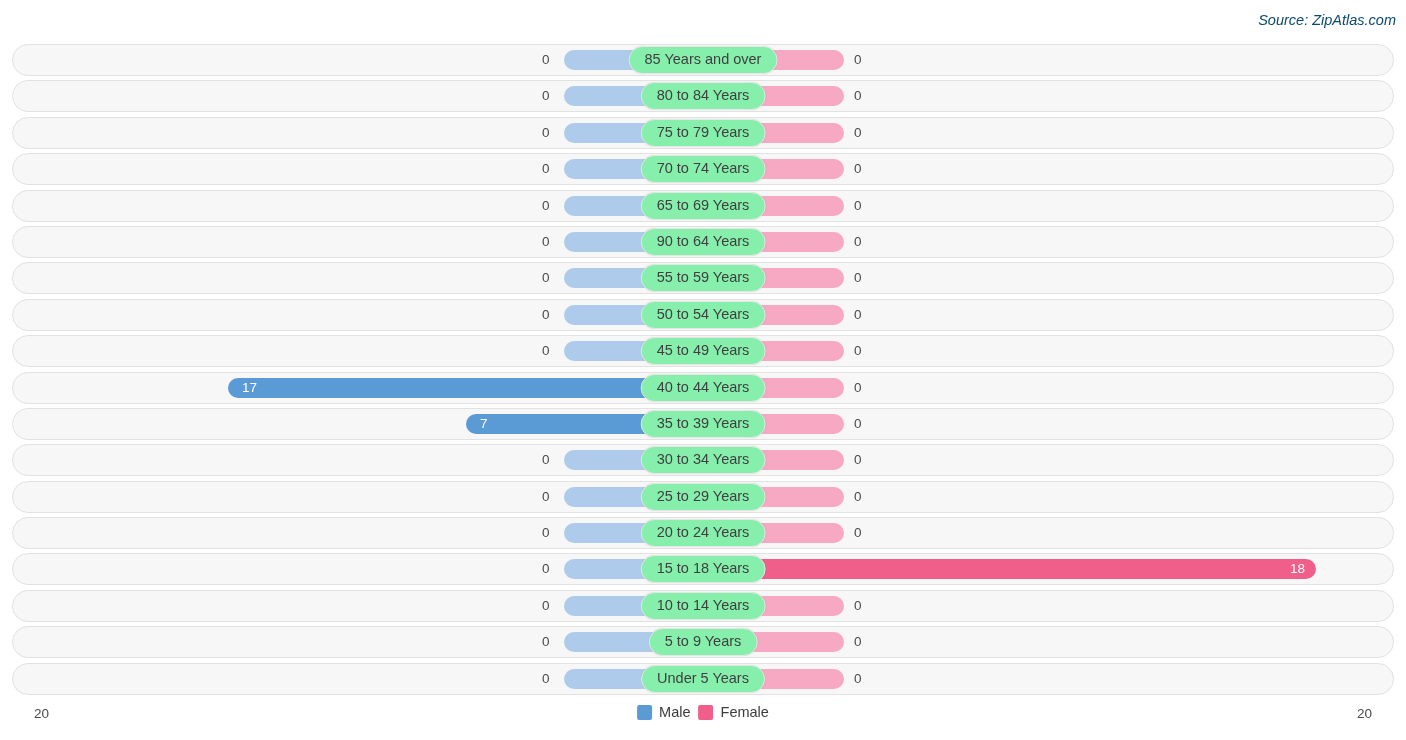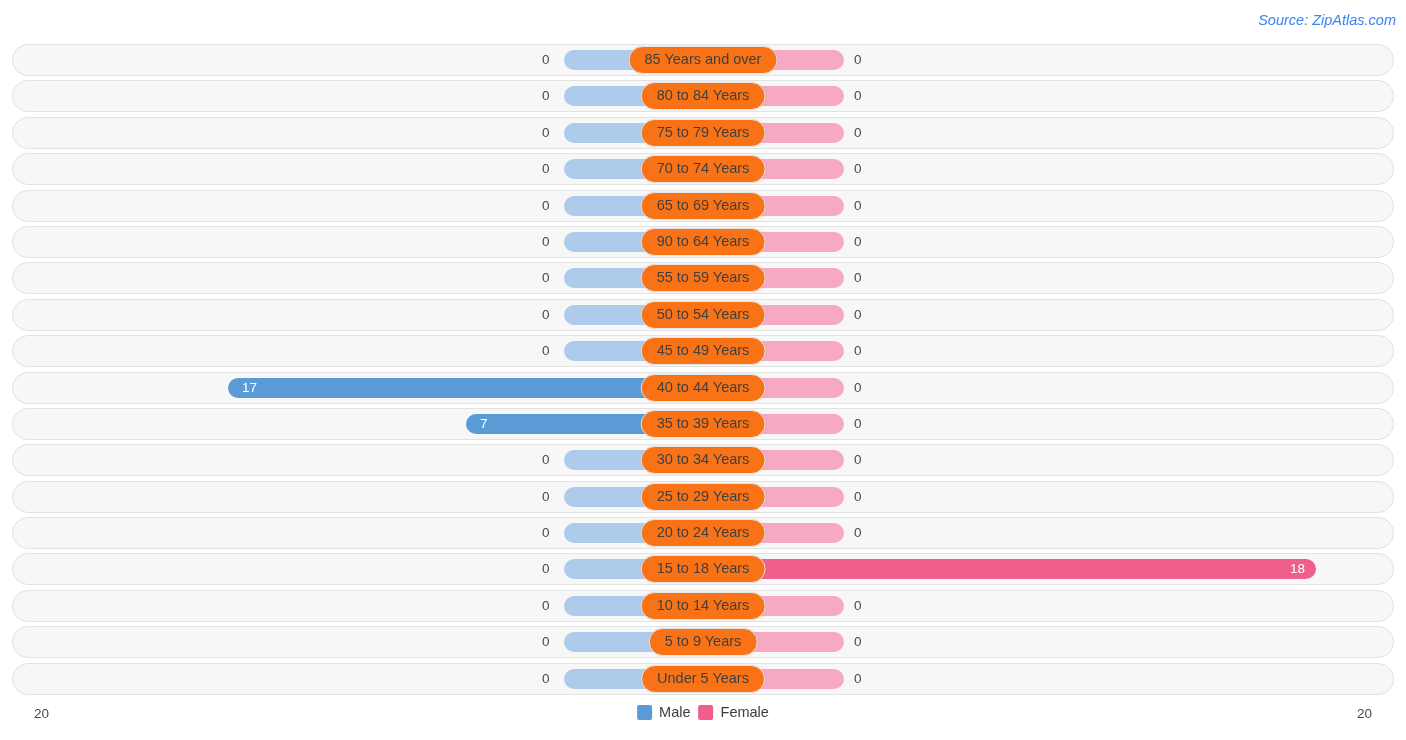--- a/index.html
+++ b/index.html
@@ -35,21 +35,21 @@
     color: #3c3c3c;
     letter-spacing: .1px;
     white-space: nowrap;
   }
   .source-note {
     position: absolute;
     right: 10px;
     top: 12px;
     font-size: 14.5px;
     font-style: italic;
-    color: #3b82f6;
+    color: #0c4a6e;
     white-space: nowrap;
   }
 
   
   .chart-area {
     position: relative;
     margin: 0 12px;
     width: 1382px;
   }
 
@@ -105,21 +105,21 @@
     color: #ffffff;
     font-size: 13.5px;
   }
 
   
   .pill {
     position: absolute;
     top: 50%;
     left: 50%;
     transform: translate(-50%, -50%);
-    background: #f97316;
+    background: #86efac;
     border: 1px solid #e6e6e6;
     border-radius: 14px;
     height: 26px;
     line-height: 25px;
     padding: 0 15px;
     font-size: 14.5px;
     color: #404040;
     white-space: nowrap;
     box-shadow: 0 0 2px rgba(0,0,0,0.07);
     z-index: 5;

